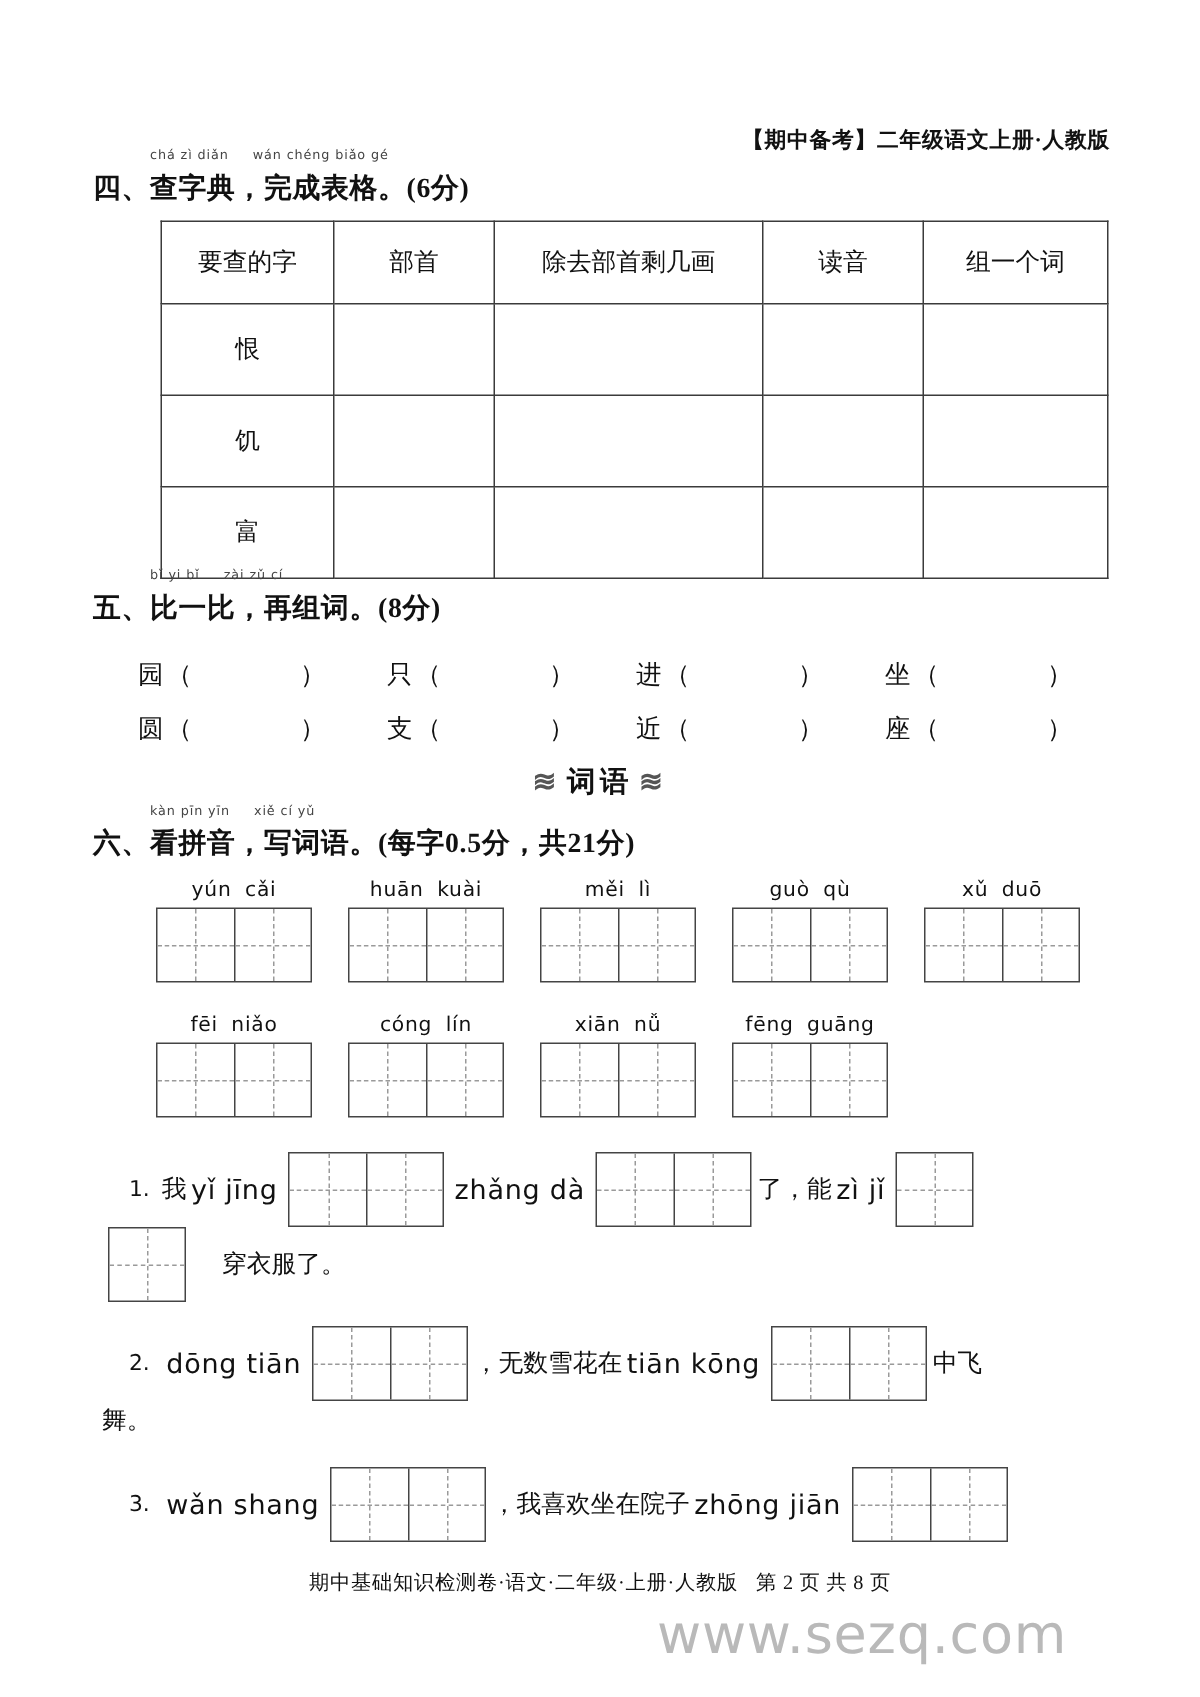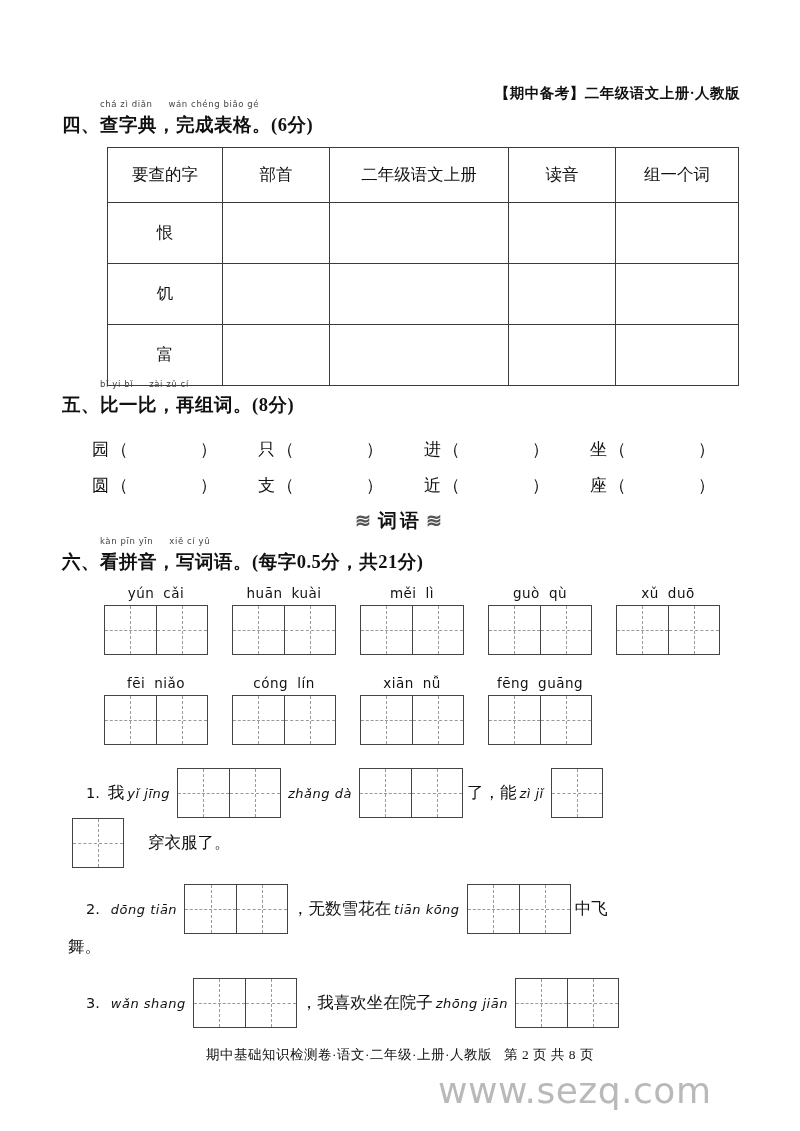--- a/index.html
+++ b/index.html
@@ -183,24 +183,23 @@
     font-family: "DejaVu Sans", sans-serif;
     font-size: 14.5px;
     margin-right: 8px;
   }
   .sentence .han {
     font-family: "Liberation Serif", "DejaVu Serif", serif;
     font-size: 16.5px;
   }
   .sentence .py {
     font-family: "DejaVu Sans", sans-serif;
-    font-size: 13px;
+    font-size: 18px;
     letter-spacing: 0.5px;
     padding: 0 3px;
-    font-style: italic;
   }
   .sentence .tzg { margin: 0 4px; }
 
   
   .footer {
     position: absolute;
     left: 0;
     top: 1046px;
     width: 800px;
     text-align: center;
@@ -235,21 +234,21 @@
       </span>
       <span>四、查字典，完成表格。(6分)</span>
     </div>
   </div>
 
   <table class="dict-table">
     <tbody>
         <tr class="hrow">
       <td class="col-a">要查的字</td>
       <td class="col-b">部首</td>
-      <td class="col-c">二年级语文上册</td>
+      <td class="col-c">除去部首剩几画</td>
       <td class="col-d">读音</td>
       <td class="col-e">组一个词</td>
     </tr>
     <tr class="brow">
       <td>恨</td>
       <td></td>
       <td></td>
       <td></td>
       <td></td>
     </tr>

